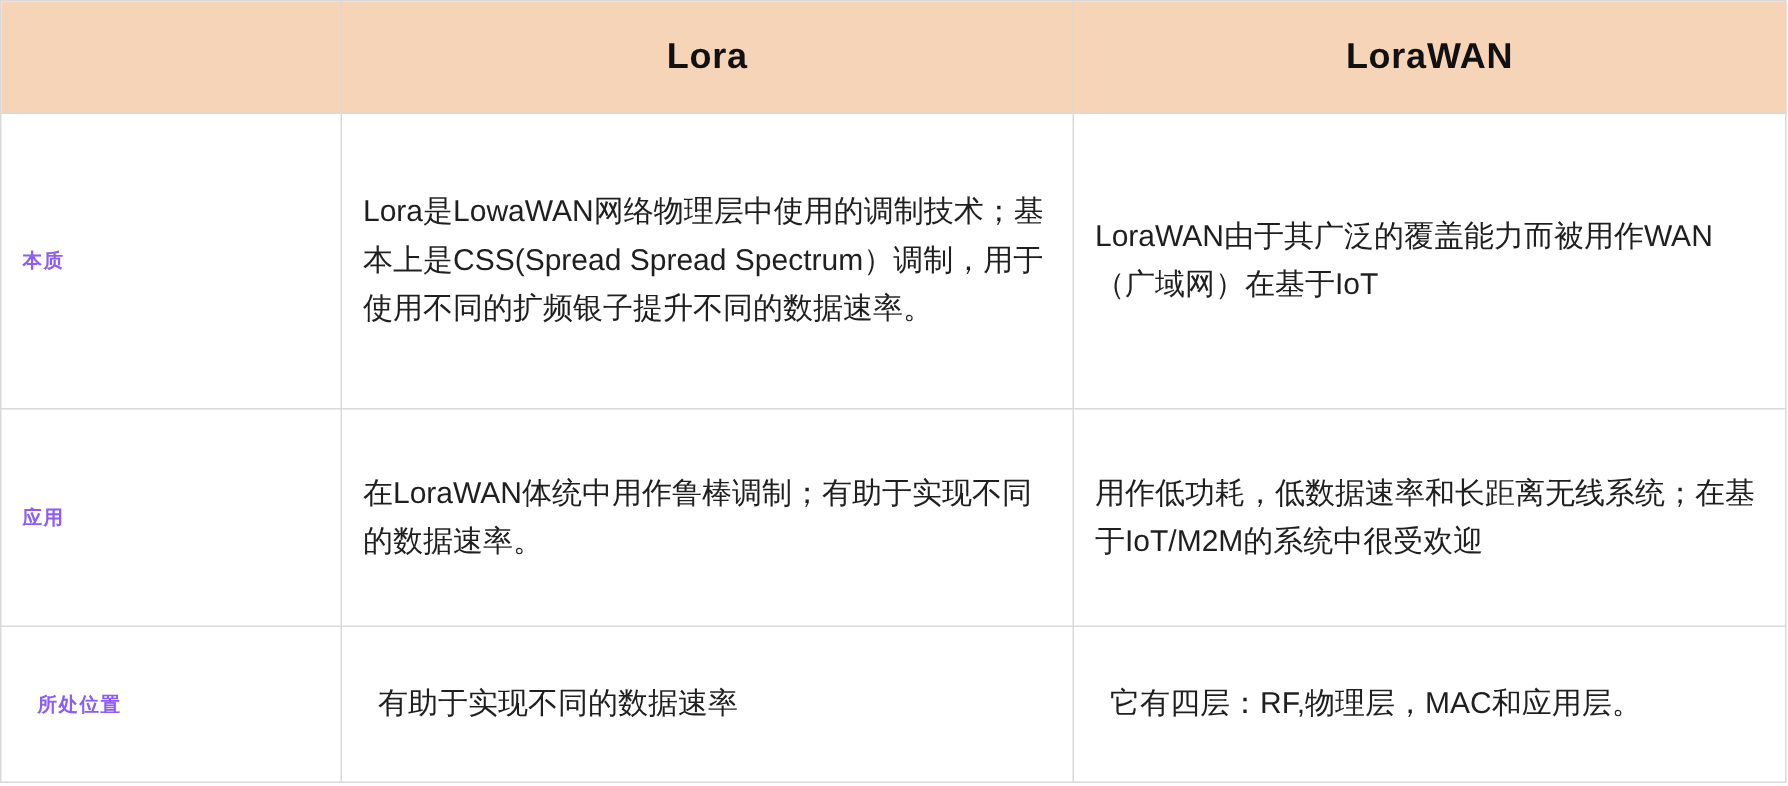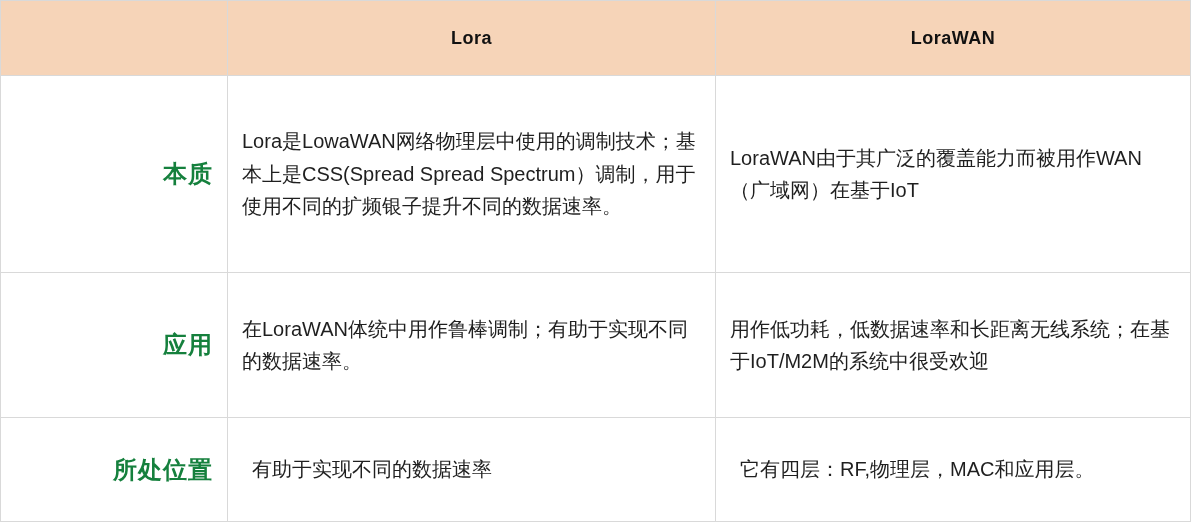--- a/index.html
+++ b/index.html
@@ -32,34 +32,34 @@
   table.compare th,
   table.compare td {
     border: 1px solid #d9d9d9;
     vertical-align: middle;
     padding: 10px 14px;
     box-sizing: border-box;
   }
   thead th {
     background: #f6d4b8;
     height: 75px;
-    font-size: 18px;
+    font-size: 24px;
     font-weight: bold;
     text-align: center;
     color: #111111;
     letter-spacing: 0.5px;
   }
   thead th.corner {
     background: #f6d4b8;
   }
   td.row-label {
-    text-align: right;
-    font-size: 24px;
+    text-align: left;
+    font-size: 13px;
     font-weight: bold;
-    color: #15803d;
+    color: #8b5cf6;
     letter-spacing: 1px;
   }
   td.cell {
     font-size: 20px;
     line-height: 1.62;
     color: #1f1f1f;
     text-align: left;
     white-space: pre-line;
   }
   tr.r1 td { height: 197px; }

